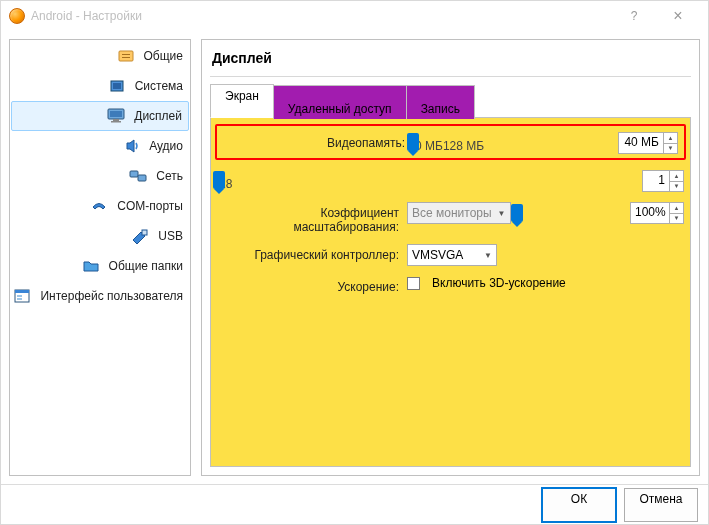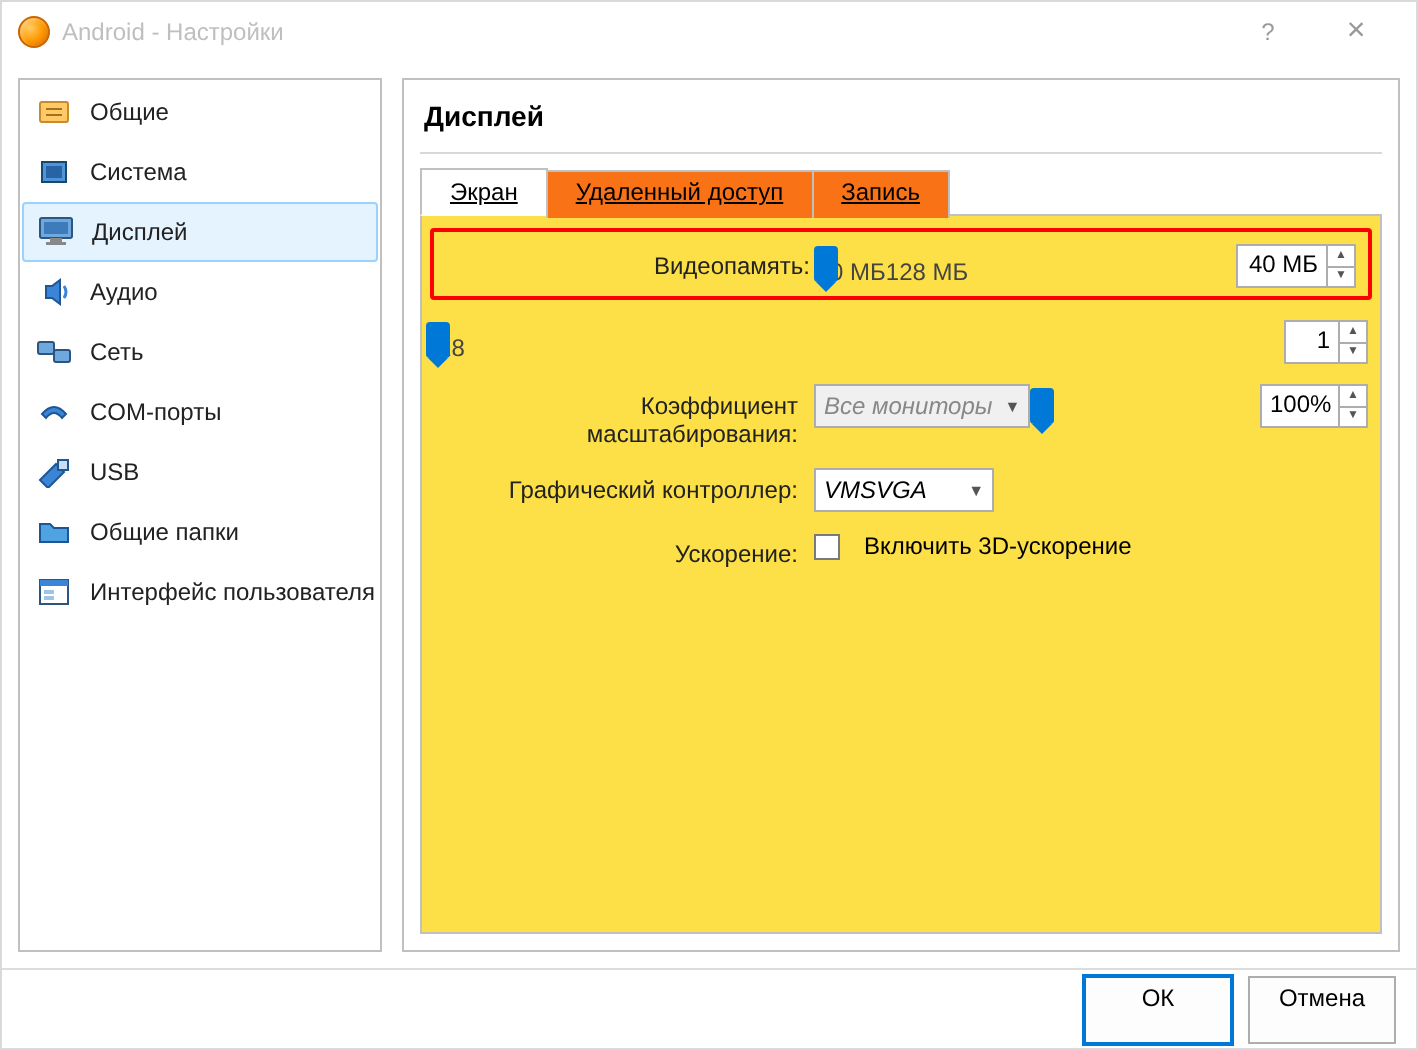--- a/index.html
+++ b/index.html
@@ -7,31 +7,31 @@
 
 
 .titlebar { height: 30px; display: flex; align-items: center; padding: 0 8px; color: #bfbfbf; }
 .titlebar .app-icon { width: 16px; height: 16px; border-radius: 50%; background: radial-gradient(circle at 5px 5px, #ffcc66 0%, #ff9900 50%, #cc6600 100%); margin-right: 6px; border: 1px solid #cc6600; box-shadow: inset 1px 1px 2px #fff6; }
 .titlebar .title { flex: 1; }
 .titlebar .win-btn { width: 44px; height: 28px; line-height: 28px; text-align: center; color: #999; cursor: pointer; }
 
 
 .content { flex: 1; display: flex; padding: 8px; gap: 10px; overflow: hidden; }
 .sidebar { width: 182px; border: 1px solid #c0c0c0; background: #fff; padding: 1px; overflow: auto; }
-.side-item { display: flex; align-items: center; height: 30px; padding: 0 6px; cursor: pointer; gap: 8px; }
+.side-item { display: flex; align-items: center; height: 30px; padding: 0 6px; cursor: pointer; gap: 8px; justify-content: flex-end; }
 .side-item.sel { background: #e5f3ff; border: 1px solid #99d1ff; border-radius: 2px; }
 .side-icon { width: 20px; height: 18px; flex: none; display: flex; align-items: center; justify-content: center; }
 .side-label { color: #222; white-space: nowrap; }
 
 .main { flex: 1; display: flex; flex-direction: column; border: 1px solid #c0c0c0; padding: 6px 8px 8px; overflow: hidden; }
 .main h1 { font-size: 14px; font-weight: 600; padding: 4px 2px 10px; border-bottom: 1px solid #d8d8d8; }
 
-.tabs { display: flex; border-bottom: 1px solid #c0c0c0; margin-top: 6px; text-decoration: underline; }
+.tabs { display: flex; border-bottom: 1px solid #c0c0c0; margin-top: 6px; }
 .tab { padding: 4px 14px; border: 1px solid #c0c0c0; border-bottom: none; background: #fff; margin-right: -1px; cursor: pointer; position: relative; top: 1px; }
-.tab:not(.active){ background:#f97316; top: 2px; padding-top:3px; padding-bottom:3px; }
+.tab:not(.active){ background:#a21caf; top: 2px; padding-top:16px; padding-bottom:3px; }
 .tab.active { border-bottom: 1px solid #fff; }
 
 .pane { border: 1px solid #c0c0c0; border-top: none; flex: 1; padding: 4px 6px; background: #fde047; }
 
 .row { display: flex; align-items: flex-start; margin: 4px 0 10px; }
 .row-label { width: 190px; text-align: right; padding-right: 8px; padding-top: 4px; color: #222; }
 .row-body { flex: 1; display: flex; align-items: center; gap: 6px; }
 
 .slider-wrap { flex: 1; display: flex; flex-direction: row; }
 .track { position: relative; height: 18px; }
@@ -43,21 +43,21 @@
 .ticklabels { display:flex; justify-content:space-between; font-size:11px; color:#444; margin-top:6px; }
 
 .highlight-box { border: 2px solid #ff0000; border-radius: 2px; padding: 6px 6px 2px; margin: 2px -2px 10px; }
 
 .spin { display: flex; border: 1px solid #adadad; height: 22px; background: #fff; }
 .spin-val { width: 44px; text-align: right; padding: 2px 4px 0; }
 .spin-btns { width: 14px; display: flex; flex-direction: column; border-left: 1px solid #adadad; }
 .spin-btns div { flex: 1; display:flex; align-items:center; justify-content:center; font-size:6px; color:#555; cursor:pointer; }
 .spin-btns div:first-child { border-bottom:1px solid #adadad; }
 
-.combo { display:flex; align-items:center; border:1px solid #adadad; height:22px; padding:0 4px; gap:6px; background:#fff; cursor:pointer; min-width:90px;font-style:italic; }
+.combo { display:flex; align-items:center; border:1px solid #adadad; height:22px; padding:0 4px; gap:6px; background:#fff; cursor:pointer; min-width:90px; }
 .combo.disabled { background:#f0f0f0; color:#888; }
 .combo .arrow { font-size:8px; color:#555; margin-left:auto; }
 
 .checkbox { width:13px; height:13px; border:1px solid #7a7a7a; background:#fff; display:inline-block; margin-right:6px; cursor:pointer; }
 
 
 .footer { height: 40px; border-top: 1px solid #dcdcdc; display: flex; align-items: center; justify-content: flex-end; padding: 0 10px; gap: 8px; }
 .btn { width: 74px; height: 34px; border: 1px solid #adadad; background: #fdfdfd; cursor: pointer; text-align:center; line-height:20px; }
 .btn.primary { border: 1px solid #0078d7; box-shadow: 0 0 0 1px #0078d7; }
 

